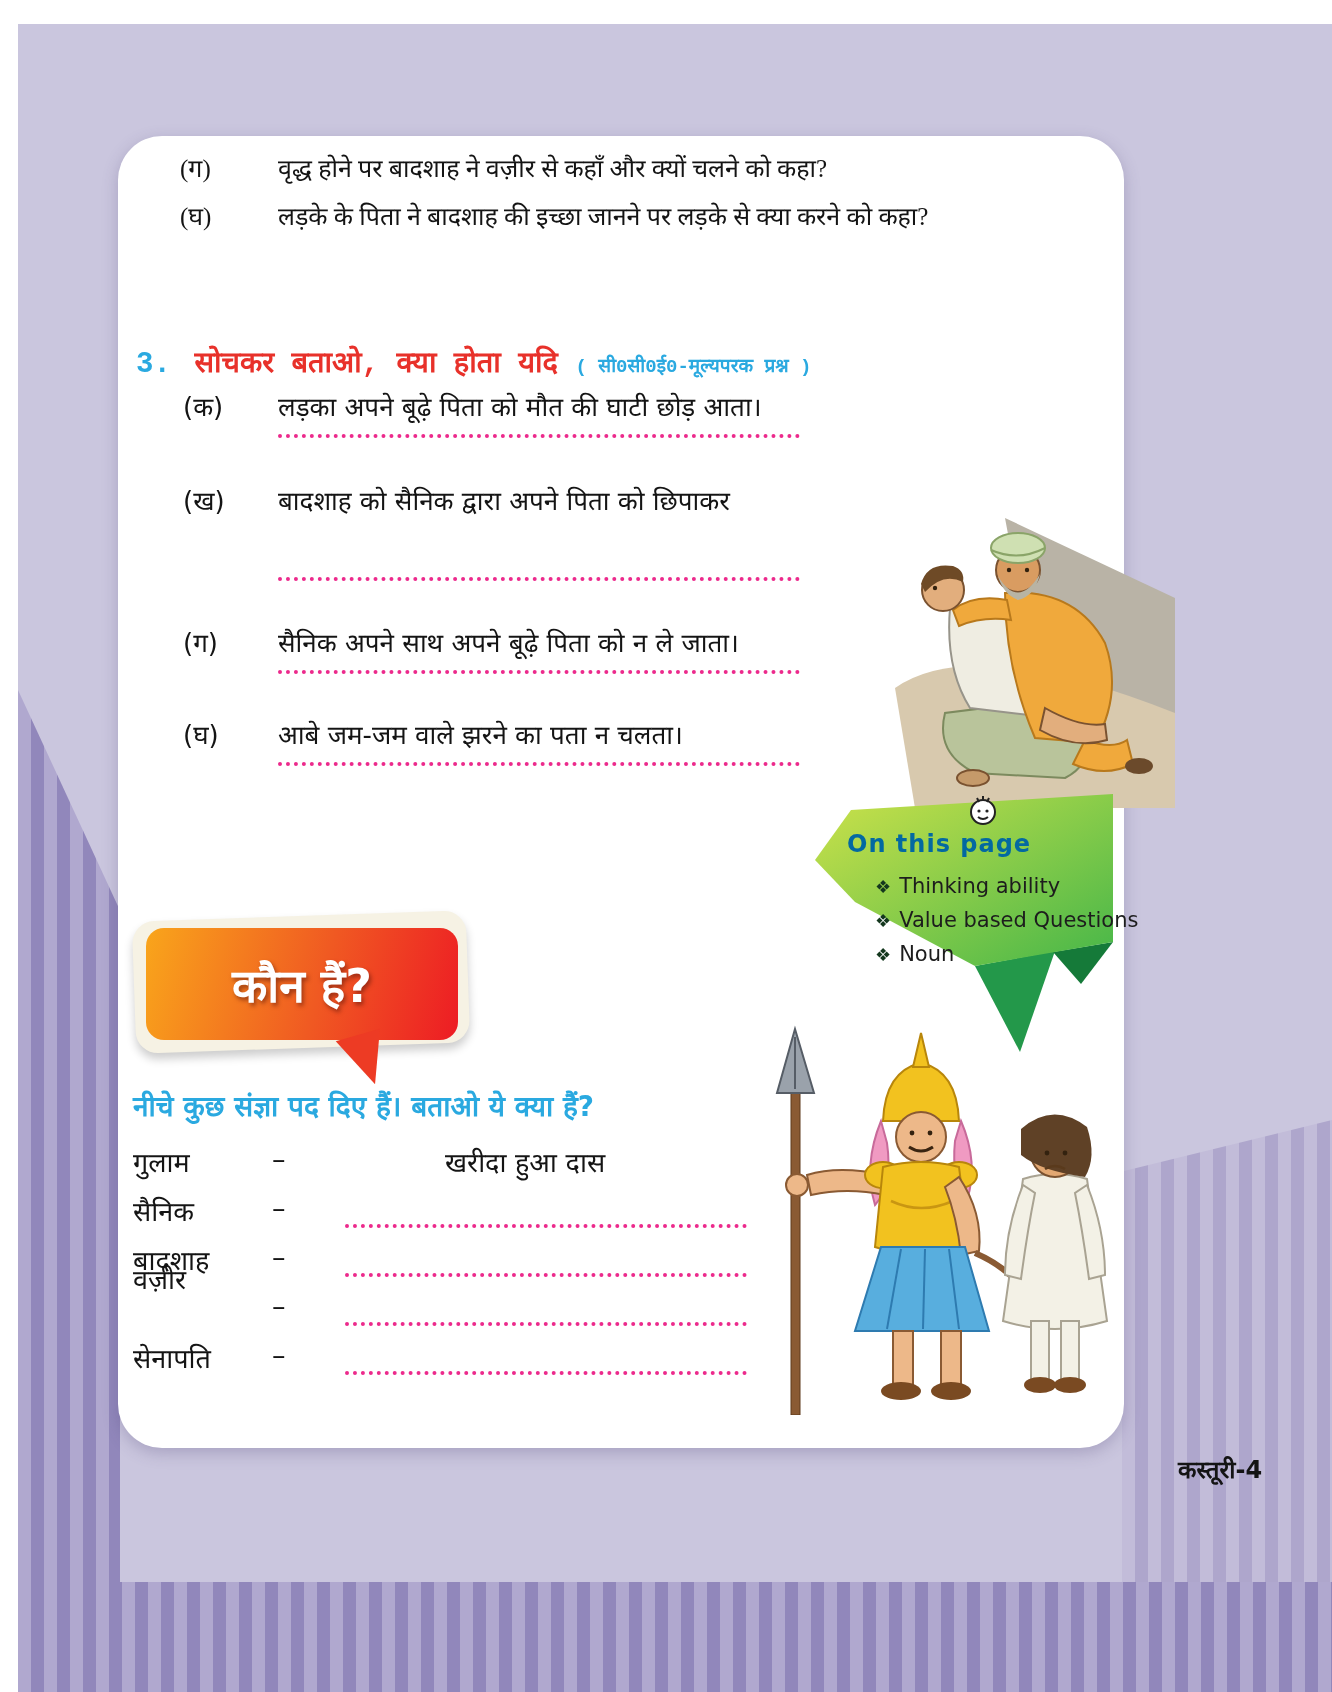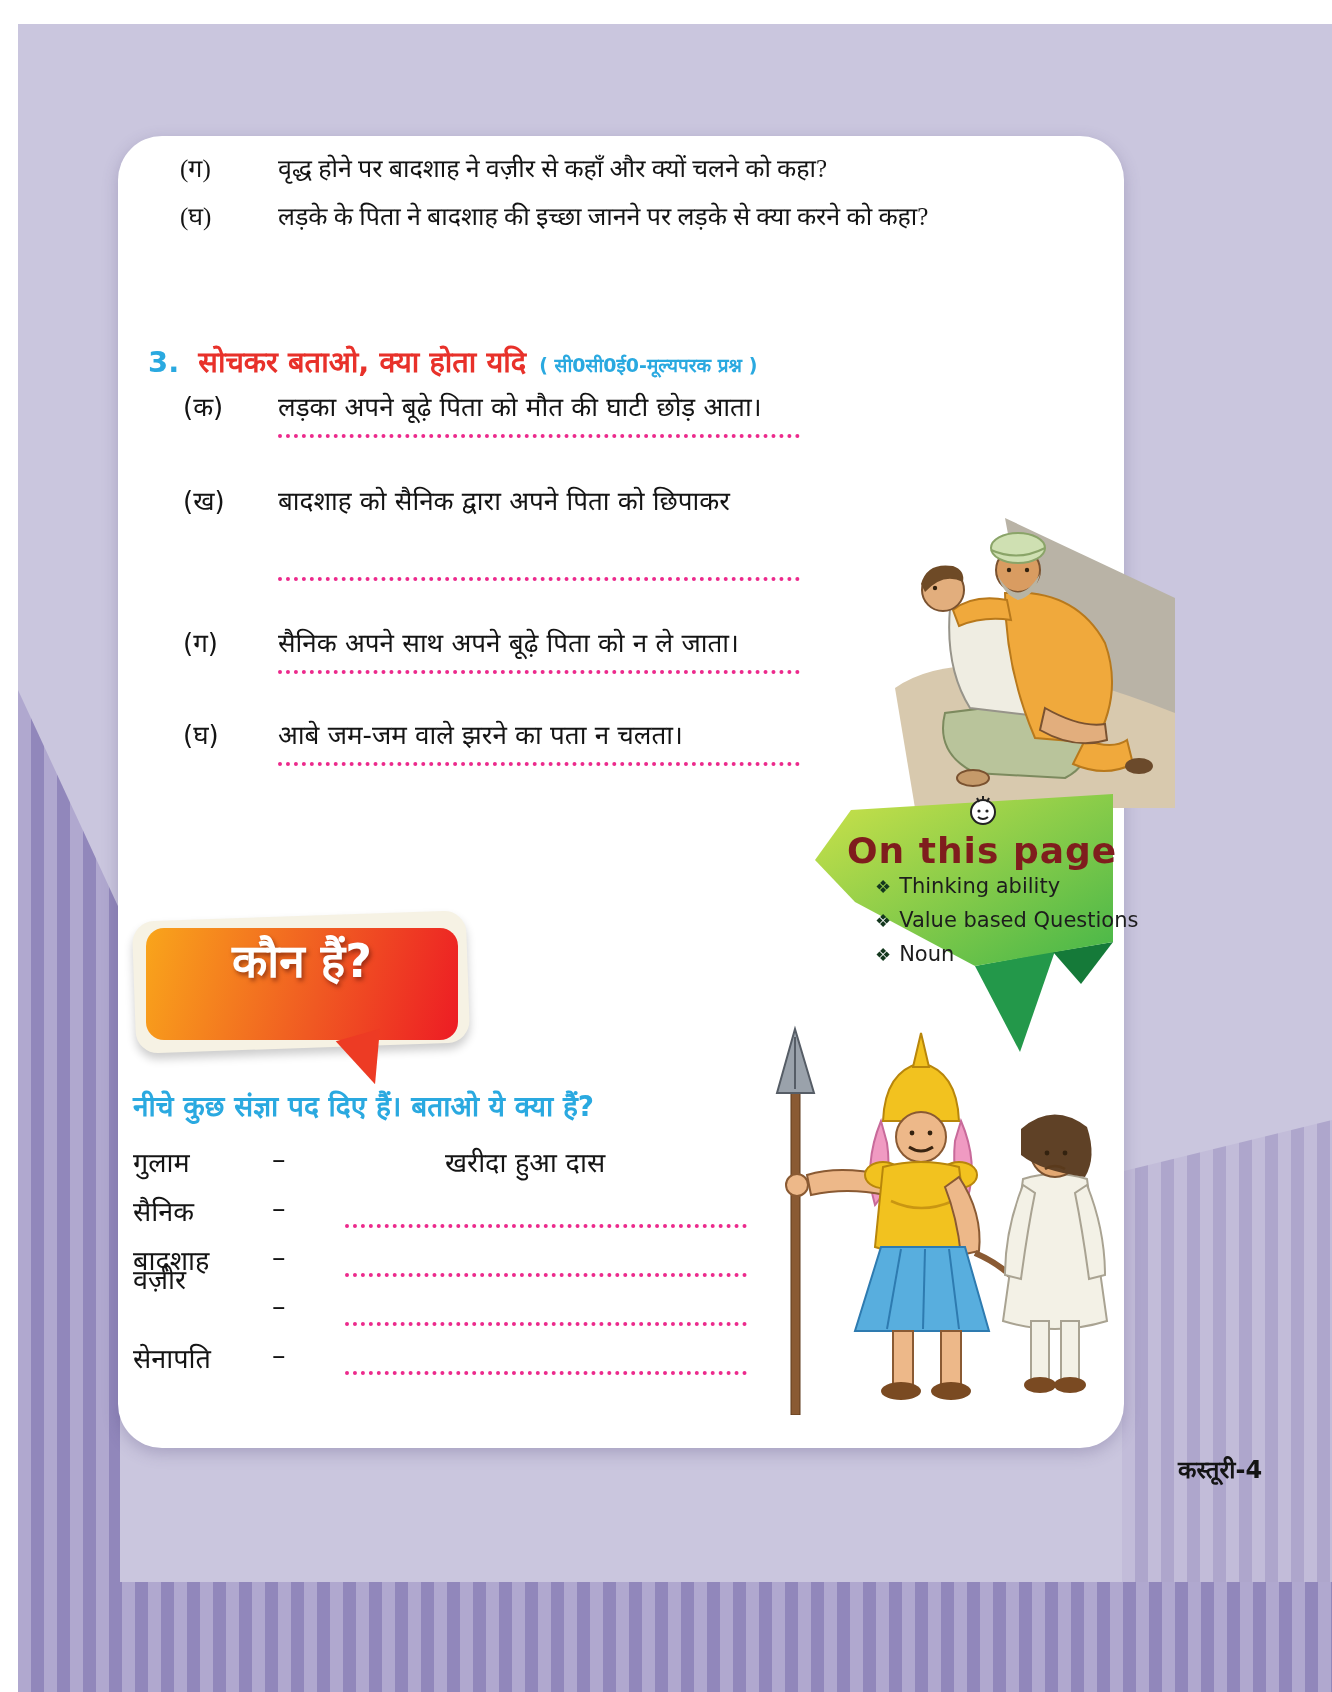--- a/index.html
+++ b/index.html
@@ -10,45 +10,45 @@
   .stripes-b{background:repeating-linear-gradient(90deg,#c2bcd9 0 13px,#aea6cc 13px 26px);}
   .band-bottom{position:absolute;left:18px;top:1582px;width:1314px;height:110px;}
   .stripe-left{position:absolute;left:18px;top:690px;width:102px;height:1002px;
                clip-path:polygon(0 0,100% 22%,100% 100%,0 100%);}
   .stripe-right{position:absolute;left:1122px;top:1120px;width:210px;height:572px;
                 clip-path:polygon(0 9%,100% 0,100% 100%,0 100%);}
   .card{position:absolute;left:118px;top:136px;width:1006px;height:1312px;background:#ffffff;
         border-radius:44px;box-shadow:0 5px 16px rgba(80,70,120,.28);}
   .q-row{position:absolute;left:180px;white-space:nowrap;font-size:25px;color:#141414;font-family:Liberation Serif, serif;}
   .q-label{display:inline-block;width:98px;}
-  .sec-head{position:absolute;left:148px;top:341px;white-space:nowrap;}
+  .sec-head{position:absolute;left:136px;top:341px;white-space:nowrap;font-family:Liberation Mono, monospace;}
   .sec-num{color:#2aa9e0;font-weight:bold;font-size:29px;}
   .sec-title{color:#e8312a;font-weight:bold;font-size:29px;margin-left:14px;}
   .sec-sub{color:#2aa9e0;font-weight:bold;font-size:19px;margin-left:8px;}
   .item-label{position:absolute;left:183px;font-size:26px;color:#141414;}
   .item-text{position:absolute;left:278px;font-size:26px;color:#141414;white-space:nowrap;}
   .dots{position:absolute;left:278px;width:522px;height:0;border-bottom:4px dotted #ec2a8c;}
   .blue-head{position:absolute;left:133px;top:1086px;font-size:28px;font-weight:bold;
              color:#2aa9e0;white-space:nowrap;}
   .term{position:absolute;left:133px;font-size:27px;color:#141414;}
   .dash{position:absolute;left:272px;font-size:27px;color:#141414;}
   .answer{position:absolute;left:445px;font-size:27px;color:#141414;}
   .ndots{position:absolute;left:345px;width:402px;height:0;border-bottom:4px dotted #ec2a8c;}
   .banner{position:absolute;left:815px;top:790px;width:300px;height:300px;}
-  .otp-title{position:absolute;left:32px;top:40px;font-size:36px;font-weight:bold;
-             color:#7f1d1d;letter-spacing:1px;white-space:nowrap;}
+  .otp-title{position:absolute;left:32px;top:40px;font-size:24px;font-weight:bold;
+             color:#0369a1;letter-spacing:1px;white-space:nowrap;}
   .otp-item{position:absolute;left:18px;font-size:21px;font-weight:normal;color:#1d1d1d;white-space:nowrap;margin-left:42px;}
   .otp-item .blt{margin-right:8px;color:#14381e;font-size:18px;}
   .doodle{position:absolute;left:148px;top:0px;}
   .bubble-wrap{position:absolute;left:146px;top:928px;width:312px;height:112px;}
   .bubble-back{position:absolute;left:-12px;top:-12px;width:334px;height:132px;background:#f6f2e4;
                border-radius:22px;transform:rotate(-2deg);box-shadow:0 6px 10px rgba(0,0,0,.2);}
   .bubble{position:absolute;left:0;top:0;width:312px;height:112px;border-radius:18px;
           background:linear-gradient(105deg,#f9a51b,#f05a22 55%,#ed1c24);
-          display:flex;align-items:flex-start;justify-content:center;}
+          display:flex;align-items:center;justify-content:center;}
   .bubble-text{font-size:46px;font-weight:bold;color:#ffffff;
                text-shadow:2px 3px 4px rgba(90,20,10,.55);}
   .bubble-tail{position:absolute;left:196px;top:106px;width:0;height:0;
                border-left:26px solid transparent;border-right:20px solid transparent;
                border-top:52px solid #ed3b24;transform:rotate(-16deg);}
   .pageno{position:absolute;left:560px;top:1462px;width:132px;height:100px;
           background:linear-gradient(135deg,#9a92bd,#241a4e 70%);
           clip-path:polygon(7% 20%,92% 0,100% 74%,55% 100%,0 84%);
           display:flex;align-items:center;justify-content:center;}
   .pageno span{color:#ffffff;font-size:36px;font-weight:bold;}

